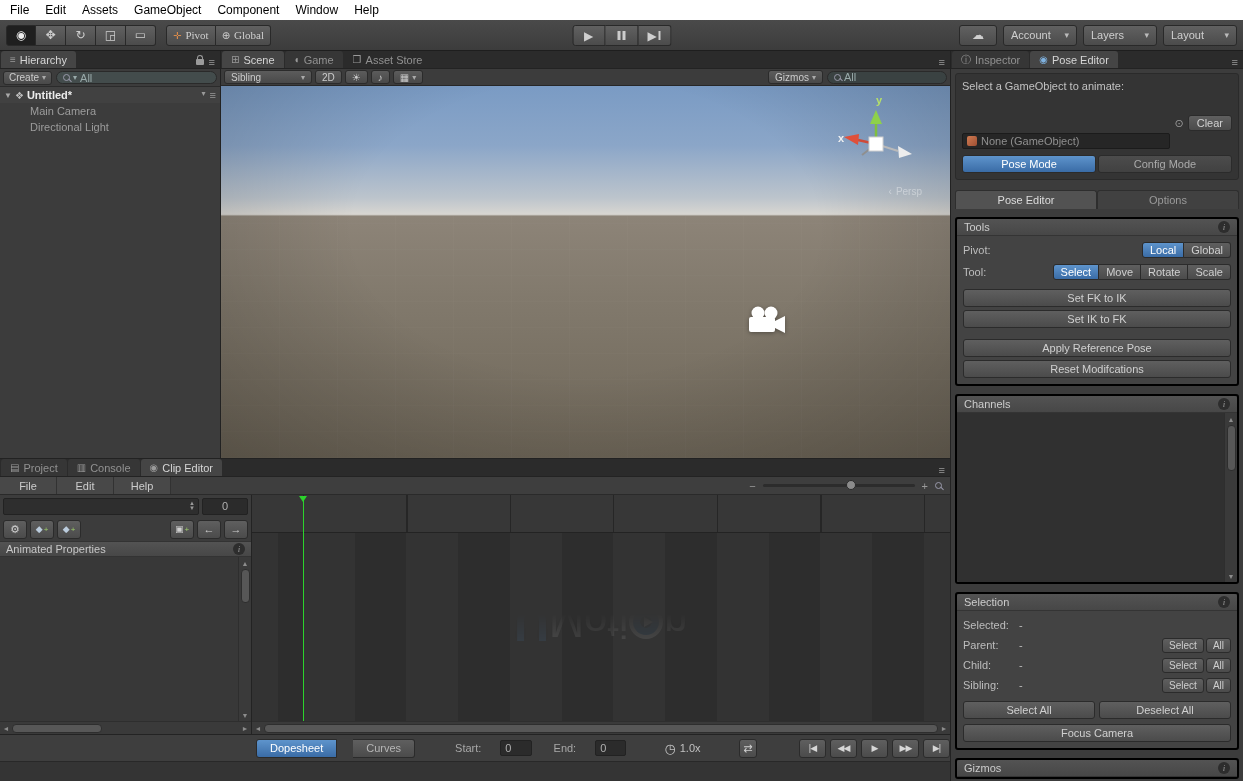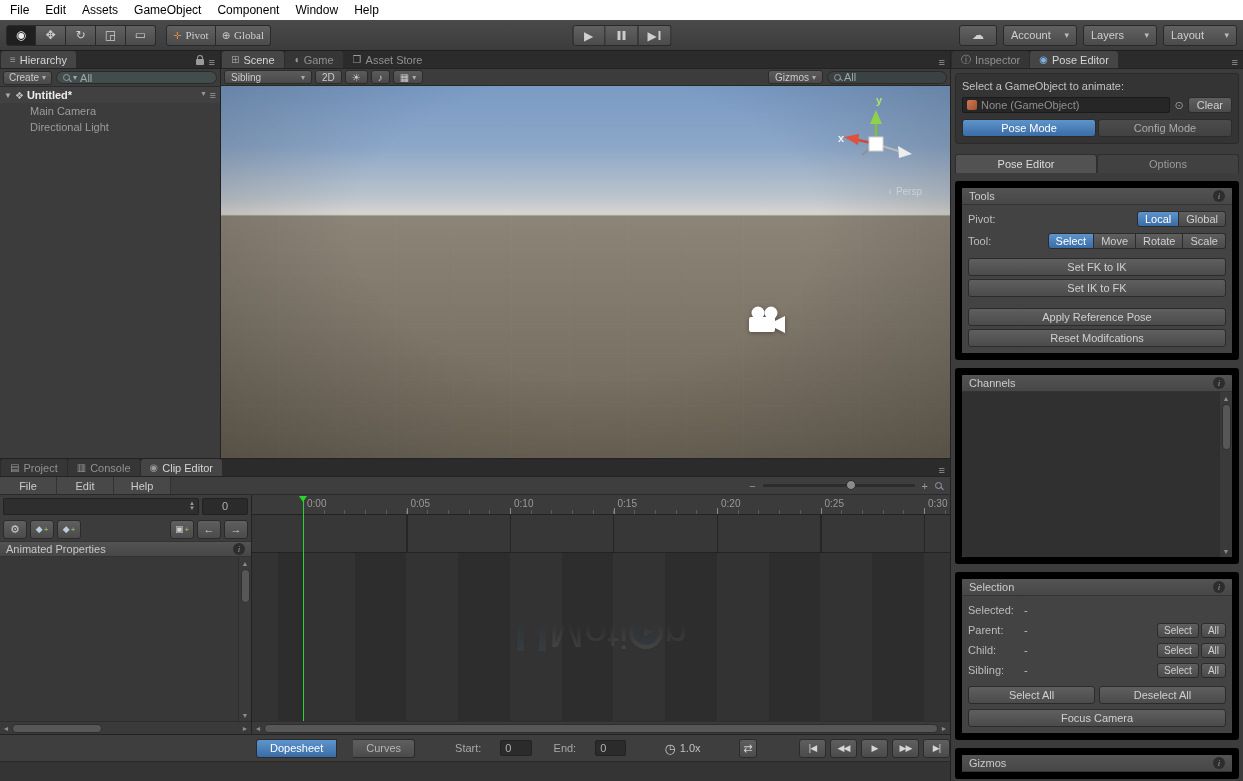--- a/index.html
+++ b/index.html
@@ -67,31 +67,31 @@
   .axis-x{top:46px;right:106px;color:#f0f0f0;}
   .persp{position:absolute;top:100px;right:28px;color:rgba(255,255,255,0.38);font-size:10px;display:flex;gap:4px;align-items:center;}
   .scene-camera{position:absolute;left:72%;top:59%;filter:drop-shadow(0 1px 2px rgba(0,0,0,0.35));}
 
   
   .rightpanel{flex:1;display:flex;flex-direction:column;background:#3c3c3c;border-left:1px solid #222;min-height:0;}
   .rp-body{flex:1;display:flex;flex-direction:column;padding:4px 4px 2px;min-height:0;}
   .gobox{background:#343434;border:1px solid #2a2a2a;border-radius:3px;padding:6px;flex:none;}
   .gobox .prompt{color:#c2c2c2;margin-bottom:5px;}
   .objrow{display:flex;align-items:center;gap:4px;}
-  .objfield{flex:1;height:16px;display:flex;align-items:center;gap:4px;background:#262626;border:1px solid #1b1b1b;border-radius:2px;padding:0 4px;color:#8f8f8f;}
+  .objfield{flex:1;height:16px;display:flex;align-items:center;gap:4px;background:#262626;border:1px solid #1b1b1b;border-radius:2px;padding:0 4px;color:#8f8f8f;margin-top:36px;}
   .goicon{width:10px;height:10px;border-radius:2px;background:linear-gradient(135deg,#d07b52,#9e4f33);flex:none;}
   .picker{color:#9a9a9a;font-size:11px;}
   .smallbtn{height:16px;display:flex;align-items:center;justify-content:center;background:linear-gradient(#5f5f5f,#4b4b4b);border:1px solid #2b2b2b;border-radius:3px;padding:0 8px;color:#d0d0d0;}
   .moderow{display:flex;gap:2px;margin-top:6px;}
   .modebtn{flex:1;height:18px;display:flex;align-items:center;justify-content:center;border:1px solid #2b2b2b;border-radius:3px;color:#aaa;background:linear-gradient(#4c4c4c,#414141);}
   .modebtn.sel{background:linear-gradient(#5e94cc,#3a6ca6);color:#fff;}
   .subtabs{display:flex;margin-top:10px;flex:none;}
   .subtab{flex:1;height:19px;display:flex;align-items:center;justify-content:center;background:#414141;color:#9a9a9a;border:1px solid #2e2e2e;border-bottom:none;border-radius:3px 3px 0 0;}
   .subtab.active{background:#525252;color:#dcdcdc;}
-  .section{margin-top:8px;border:7px solid #000000;border-radius:3px;background:#434343;flex:none;display:flex;flex-direction:column;min-height:0;}
+  .section{margin-top:8px;border:2px solid #000000;border-radius:3px;background:#434343;flex:none;display:flex;flex-direction:column;min-height:0;}
   .section.grow{flex:1;}
   .sec-h{height:17px;flex:none;display:flex;align-items:center;background:linear-gradient(#535353,#474747);border-bottom:1px solid #343434;border-radius:3px 3px 0 0;padding:0 7px;color:#cccccc;}
   .info{width:12px;height:12px;margin-left:auto;border-radius:50%;background:#2d2d2d;color:#9a9a9a;display:flex;align-items:center;justify-content:center;font-size:9px;font-style:italic;font-family:"Liberation Serif",serif;flex:none;}
   .sec-b{padding:6px;display:flex;flex-direction:column;min-height:0;}
   .prow{display:flex;align-items:center;margin-bottom:6px;}
   .plabel{width:42px;color:#bdbdbd;}
   .seg{display:flex;margin-left:auto;}
   .segbtn{height:16px;display:flex;align-items:center;justify-content:center;padding:0 7px;background:linear-gradient(#5f5f5f,#4b4b4b);border:1px solid #2b2b2b;border-left-width:0;color:#cfcfcf;}
   .seg .segbtn:first-child{border-left-width:1px;border-radius:3px 0 0 3px;}
   .seg .segbtn:last-child{border-radius:0 3px 3px 0;}
@@ -447,30 +447,20 @@
             </div>
             <div class="hscroll">
               <span class="sArrow" style="width:12px;">◄</span>
               <div class="hthumb" style="width:90px;"></div>
               <div class="hfill"></div>
               <span class="sArrow" style="width:12px;">►</span>
             </div>
           </div>
 
           <div class="bp-right">
-            <div class="ruler">
-              <div class="ruler-lead"></div>
-              <div class="rcell">0:00</div>
-              <div class="rcell">0:05</div>
-              <div class="rcell">0:10</div>
-              <div class="rcell">0:15</div>
-              <div class="rcell">0:20</div>
-              <div class="rcell">0:25</div>
-              <div class="rcell">0:30</div>
-            </div>
             <div class="strip"></div>
             <div class="dope">
               <div class="reflwrap">
                 <div class="logo2 reflect"><span class="u">U</span><span>Moti</span><span class="eye"></span><span>n</span></div>
               </div>
             </div>
             <div class="hscroll">
               <span class="sArrow" style="width:12px;">◄</span>
               <div class="hthumb" style="flex:1;"></div>
               <span class="sArrow" style="width:12px;">►</span>

